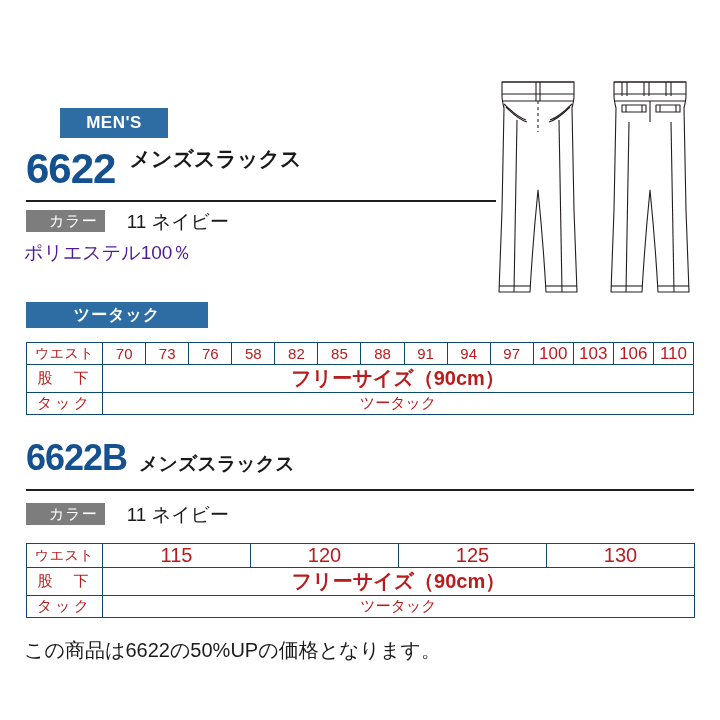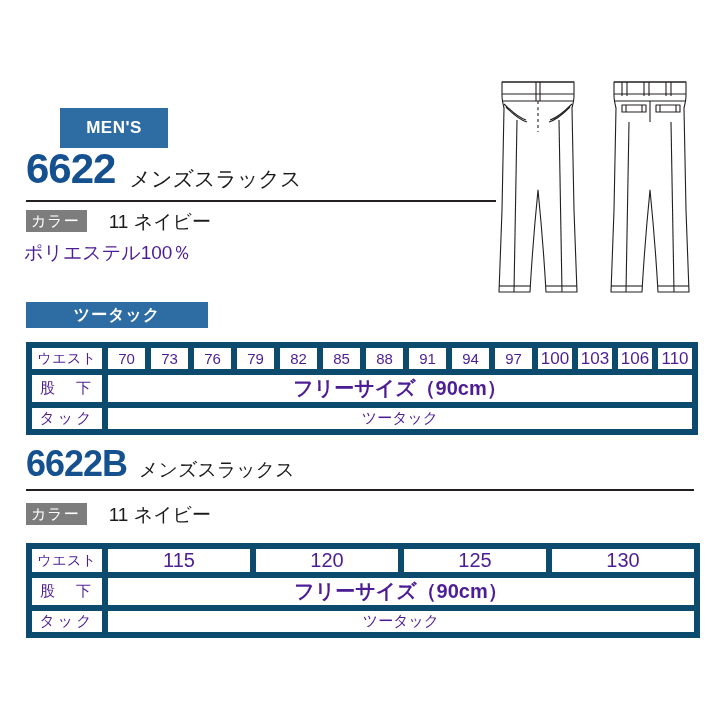--- a/index.html
+++ b/index.html
@@ -19,21 +19,21 @@
     position: absolute;
     inset: 0;
   }
 
   
   .mens-badge {
     position: absolute;
     left: 60px;
     top: 108px;
     width: 108px;
-    height: 40px;
+    height: 30px;
     background: #2e6da4;
     color: #ffffff;
     font-size: 17px;
     font-weight: bold;
     letter-spacing: 0.5px;
     display: flex;
     align-items: center;
     justify-content: center;
   }
 
@@ -47,25 +47,24 @@
   }
   .title-num {
     font-size: 42px;
     font-weight: bold;
     color: #15508f;
     letter-spacing: -1px;
     line-height: 1;
   }
   .title-name {
     font-size: 21px;
-    font-weight: normal;
+    font-weight: bold;
     color: #1a1a1a;
     margin-left: 14px;
     line-height: 1;
-    margin-top: 20px;
   }
 
   .rule {
     position: absolute;
     background: #231f20;
   }
   .rule-1 { left: 26px; top: 200px; width: 470px; height: 2px; }
   .rule-2 { left: 26px; top: 489px; width: 668px; height: 2px; }
 
   
@@ -73,21 +72,21 @@
     position: absolute;
     display: flex;
     align-items: center;
   }
   .color-row-1 { left: 26px; top: 210px; }
   .color-row-2 { left: 26px; top: 503px; }
   .color-tag {
     background: #7d7d7d;
     color: #ffffff;
     font-size: 15px;
-    padding: 3px 7px 4px 5px;
+    padding: 3px 7px 4px 23px;
     line-height: 1;
     letter-spacing: 1px;
   }
   .color-val {
     font-size: 19px;
     color: #1a1a1a;
     margin-left: 22px;
     line-height: 1;
   }
 
@@ -119,26 +118,26 @@
   }
 
   
   table.spec {
     position: absolute;
     border-collapse: collapse;
     table-layout: fixed;
     font-size: 15px;
   }
   table.spec td {
-    border: 6px solid #0c4a6e;
+    border: 1px solid #0c4a6e;
     text-align: center;
     vertical-align: middle;
     padding: 0;
     height: 21px;
-    color: #4c1d95;
+    color: #b91c1c;
     background: #ffffff;
   }
   td.hdr {
     background: #7d7d7d;
     color: #ffffff;
     font-size: 14px;
     letter-spacing: 0.5px;
   }
   td.hdr-wide {
     background: #7d7d7d;
@@ -219,21 +218,21 @@
       <col style="width:76px">
       <col span="10" style="width:43px">
       <col span="4" style="width:40px">
     </colgroup>
     <tbody>
       <tr>
         <td class="hdr">ウエスト</td>
         <td class="size-cell">70</td>
         <td class="size-cell">73</td>
         <td class="size-cell">76</td>
-        <td class="size-cell">79</td>
+        <td class="size-cell">58</td>
         <td class="size-cell">82</td>
         <td class="size-cell">85</td>
         <td class="size-cell">88</td>
         <td class="size-cell">91</td>
         <td class="size-cell">94</td>
         <td class="size-cell">97</td>
         <td class="size-cell small">100</td>
         <td class="size-cell small">103</td>
         <td class="size-cell small">106</td>
         <td class="size-cell small">110</td>
@@ -277,20 +276,21 @@
         <td class="hdr-wide">股　下</td>
         <td class="note" colspan="4">フリーサイズ（90cm）</td>
       </tr>
       <tr>
         <td class="hdr-wide">タック</td>
         <td class="note-small" colspan="4">ツータック</td>
       </tr>
     </tbody>
   </table>
 
+  <div class="footer-note">この商品は6622の50%UPの価格となります。</div>
 
   <div class="illustration">
     <svg width="220" height="246" viewBox="0 0 220 246" xmlns="http://www.w3.org/2000/svg">
       <g fill="#ffffff" stroke="#231f20" stroke-width="1.1" stroke-linejoin="round">
 
         <g>
           <path d="M16 22 L16 36 C16 40 17 44 18 48 L16 150 C15 180 14 208 13 232 L44 232 C46 196 49 160 52 130 C55 160 58 196 60 232 L91 232 C90 208 89 180 88 150 L86 48 C87 44 88 40 88 36 L88 22 Z"></path>
           <path d="M16 22 L88 22" fill="none"></path>
           <path d="M16 34 L88 34" fill="none"></path>
           <path d="M16 41 L88 41" fill="none"></path>

